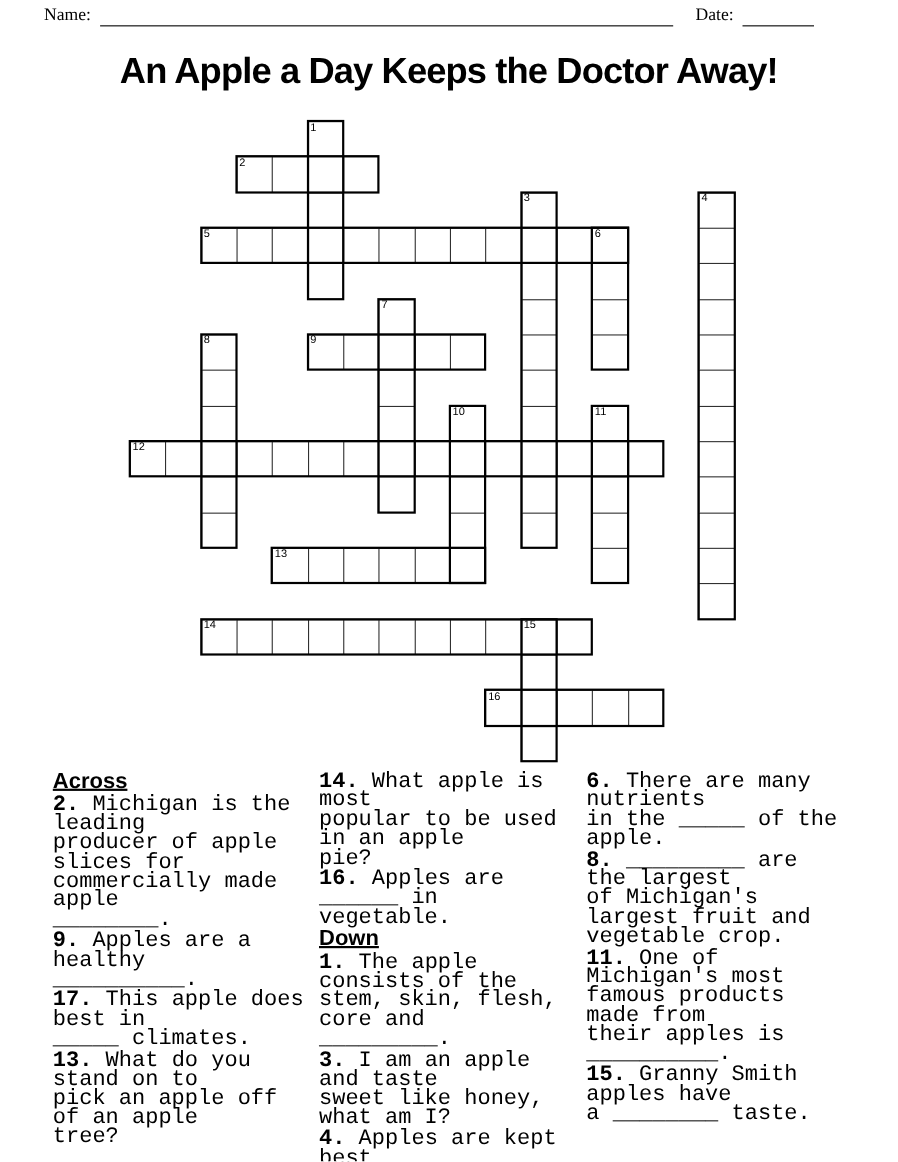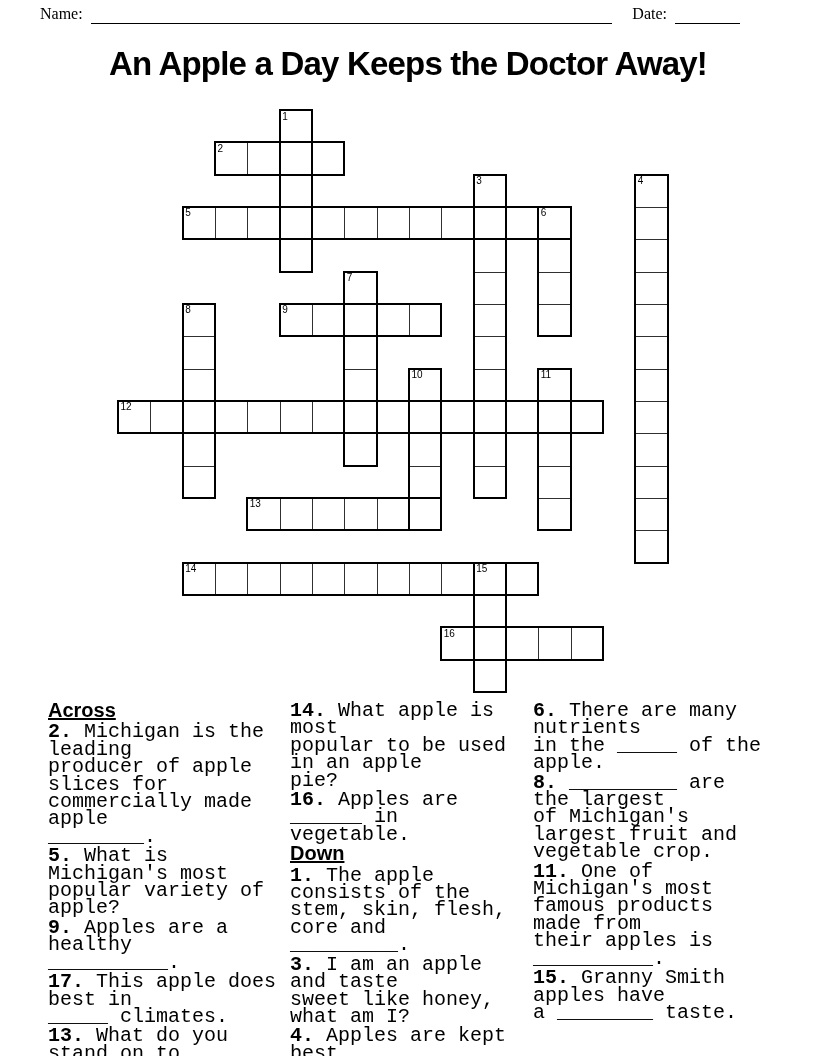--- a/index.html
+++ b/index.html
@@ -211,22 +211,20 @@
       <span class="cell-number" style="left: 443.8px; top: 628.78px;">16</span>
     </div>
 
   <div id="clues">
       <div class="clue-col clue-col-0">
         <div class="clue-heading">Across</div>
         <p class="clue"><b class="clue-num">2.</b><span class="clue-text"> Michigan is the leading
 producer of apple slices for
 commercially made apple
 ________.</span></p>
-        <p class="clue"><b class="clue-num">5.</b><span class="clue-text"> What is Michigan's most
-popular variety of apple?</span></p>
         <p class="clue"><b class="clue-num">9.</b><span class="clue-text"> Apples are a healthy
 __________.</span></p>
         <p class="clue"><b class="clue-num">17.</b><span class="clue-text"> This apple does best in
 _____ climates.</span></p>
         <p class="clue"><b class="clue-num">13.</b><span class="clue-text"> What do you stand on to
 pick an apple off of an apple
 tree?</span></p>
       </div>
       <div class="clue-col clue-col-1">
         <p class="clue"><b class="clue-num">14.</b><span class="clue-text"> What apple is most

